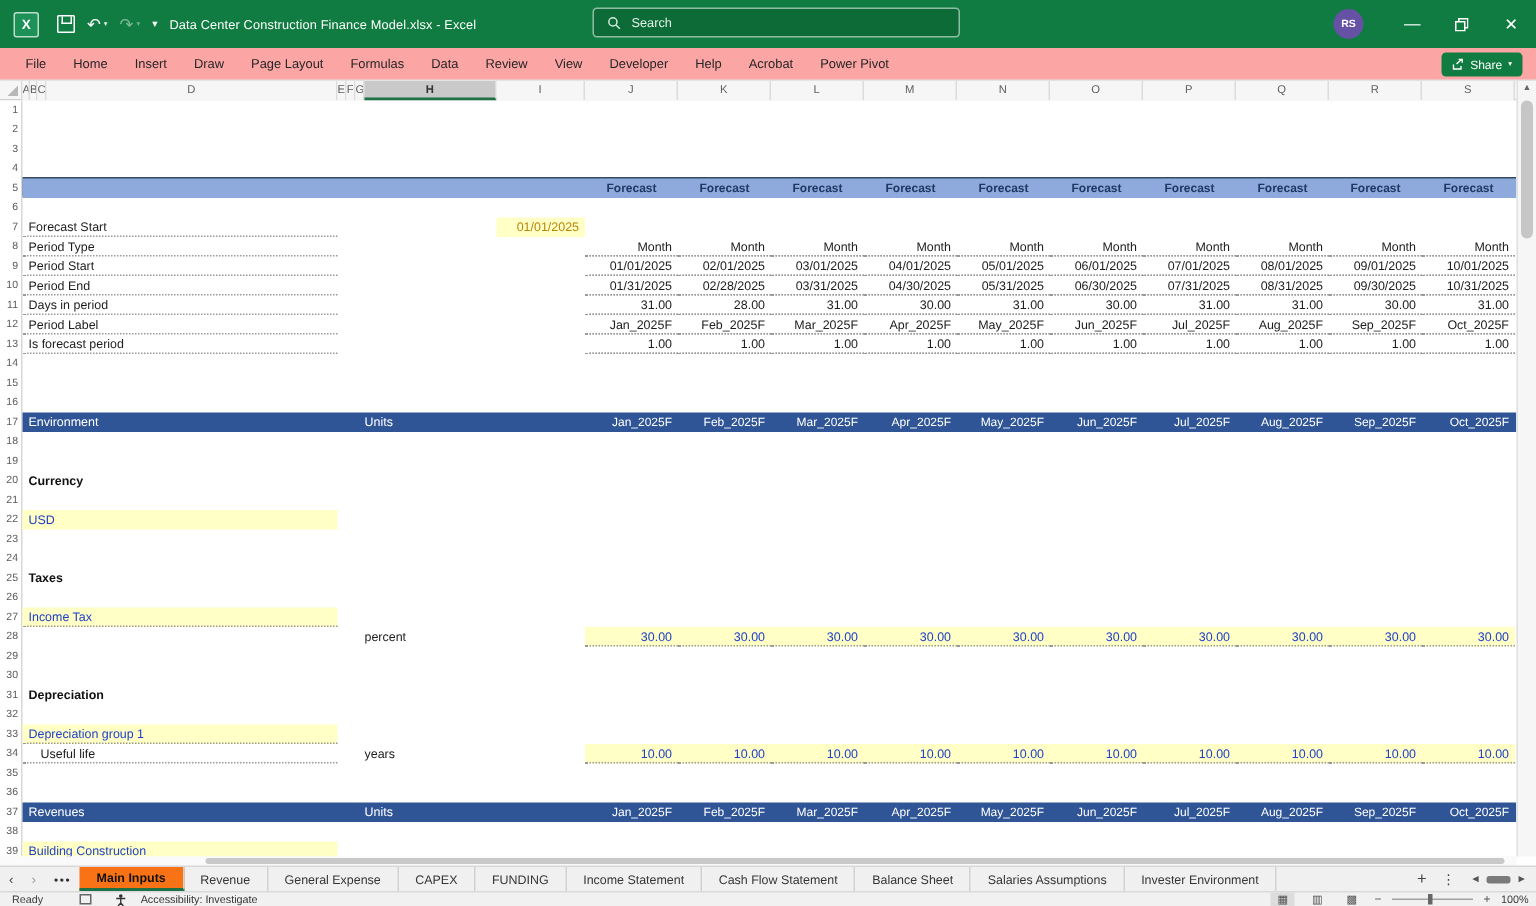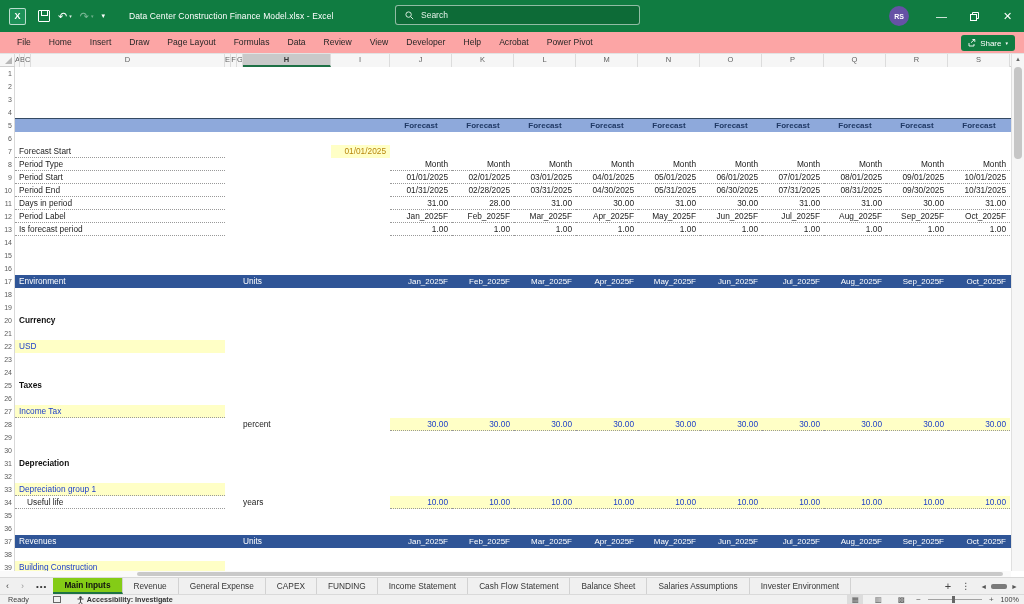--- a/index.html
+++ b/index.html
@@ -9,21 +9,21 @@
   .titlebar{position:absolute;left:0;top:0;width:1024px;height:32px;background:var(--title-green);
             display:flex;align-items:center;color:#fff}
   .xl-icon{width:15px;height:15px;margin-left:9px;background:#1d9158;border:1px solid rgba(255,255,255,.7);
            border-radius:2px;font-size:9px;font-weight:bold;display:flex;align-items:center;justify-content:center}
   .qat{display:flex;align-items:center;margin-left:8px}
   .qbtn{display:flex;align-items:center;justify-content:center;height:22px;padding:0 4px;font-size:11px;color:#fff}
   .qbtn .car{font-size:5px;margin-left:2px;opacity:.85}
   .dim{opacity:.45}
   .savebox{width:10px;height:10px;border:1px solid #fff;border-radius:1px;position:relative}
   .savebox:before{content:"";position:absolute;left:2px;top:0;width:5px;height:4px;border:1px solid #fff;border-top:none}
-  .doc-title{margin-left:20px;font-size:8.5px;letter-spacing:.1px;white-space:nowrap}
+  .doc-title{margin-left:4px;font-size:8.5px;letter-spacing:.1px;white-space:nowrap}
   .searchbox{position:absolute;left:395px;top:5px;width:245px;height:20px;background:#0d6b37;
              border:1px solid rgba(255,255,255,.55);border-radius:3px;display:flex;align-items:center;
              font-size:8.5px;color:#e4f2e9;box-sizing:border-box}
   .searchbox svg{margin:0 7px 0 9px}
   .tb-right{position:absolute;right:0;top:0;height:32px;display:flex;align-items:center}
   .avatar{width:20px;height:20px;border-radius:50%;background:#6552a5;color:#fff;font-size:7px;font-weight:bold;
           display:flex;align-items:center;justify-content:center;margin-right:16px}
   .winbtn{width:33px;height:32px;display:flex;align-items:center;justify-content:center;color:#fff;font-size:11px}
   
   .ribbonbar{position:absolute;left:0;top:32px;width:1024px;height:22px;background:#fca5a5;
@@ -70,32 +70,32 @@
   .vs-thumb{position:absolute;left:2px;top:13px;width:8px;height:92px;background:#c6c6c6;border-radius:4px}
   .hscroll{position:absolute;left:0;top:571px;width:1011px;height:6px;background:#fafafa}
   .hs-thumb{position:absolute;left:137px;top:1px;width:866px;height:4px;background:#c9c9c9;border-radius:2px}
   
   .tabbar{position:absolute;left:0;top:577px;width:1024px;height:17px;background:#f0f0f0;
           border-top:1px solid #d9d9d9;display:flex;align-items:stretch;font-size:8.3px;color:#363636;box-sizing:border-box}
   .tnav{display:flex;align-items:center;padding:0 6px;color:#444;font-size:9px}
   .tnav.lighter{color:#999}
   .tdots{display:flex;align-items:center;padding:0 6px;color:#333;font-size:8px;letter-spacing:1px}
   .stab{display:flex;align-items:center;padding:0 11px;border-right:1px solid #d2d2d2;white-space:nowrap}
-  .stab-active{background:#84cc16;font-weight:bold;color:#111;border-bottom:2px solid #1e7145;box-sizing:border-box}
+  .stab-active{background:#f97316;font-weight:bold;color:#111;border-bottom:2px solid #1e7145;box-sizing:border-box}
   .tab-right{margin-left:auto;display:flex;align-items:center;gap:10px;padding-right:6px}
   .tplus{font-size:11px;color:#444}
   .tmenu{font-size:9px;color:#444}
   .minibar{display:flex;align-items:center;gap:4px;color:#555;font-size:7px}
   .mini-thumb{width:16px;height:5px;background:#7a7a7a;border-radius:2px}
   
   .statusbar{position:absolute;left:0;top:594px;width:1024px;height:10px;background:#f1f1f1;
              border-top:1px solid #dadada;font-size:7.2px;color:#3c3c3c;display:flex;align-items:center;box-sizing:border-box}
   .st-ready{margin-left:8px}
   .st-macro{margin-left:24px;width:8px;height:7px;border:1px solid #666;box-sizing:border-box}
-  .st-acc{margin-left:16px;display:flex;align-items:flex-end;gap:3px;font-weight:bold;color:#333}
+  .st-acc{margin-left:16px;display:flex;align-items:flex-end;gap:10px;font-weight:normal;color:#333}
   .st-right{position:absolute;right:5px;top:0;height:9px;display:flex;align-items:center;gap:7px}
   .viewbtn{width:16px;text-align:center;font-size:7.5px;color:#555;line-height:9px}
   .viewbtn.sel{background:#dcdcdc}
   .zoomtrack{position:relative;width:54px;height:1px;background:#a3a3a3}
   .zoomthumb{position:absolute;left:24px;top:-3px;width:3px;height:7px;background:#666}
   .zoomsign{font-size:8px;color:#555}
   .zoomlabel{min-width:18px;text-align:right}
 </style>
 </head>
 <body>

